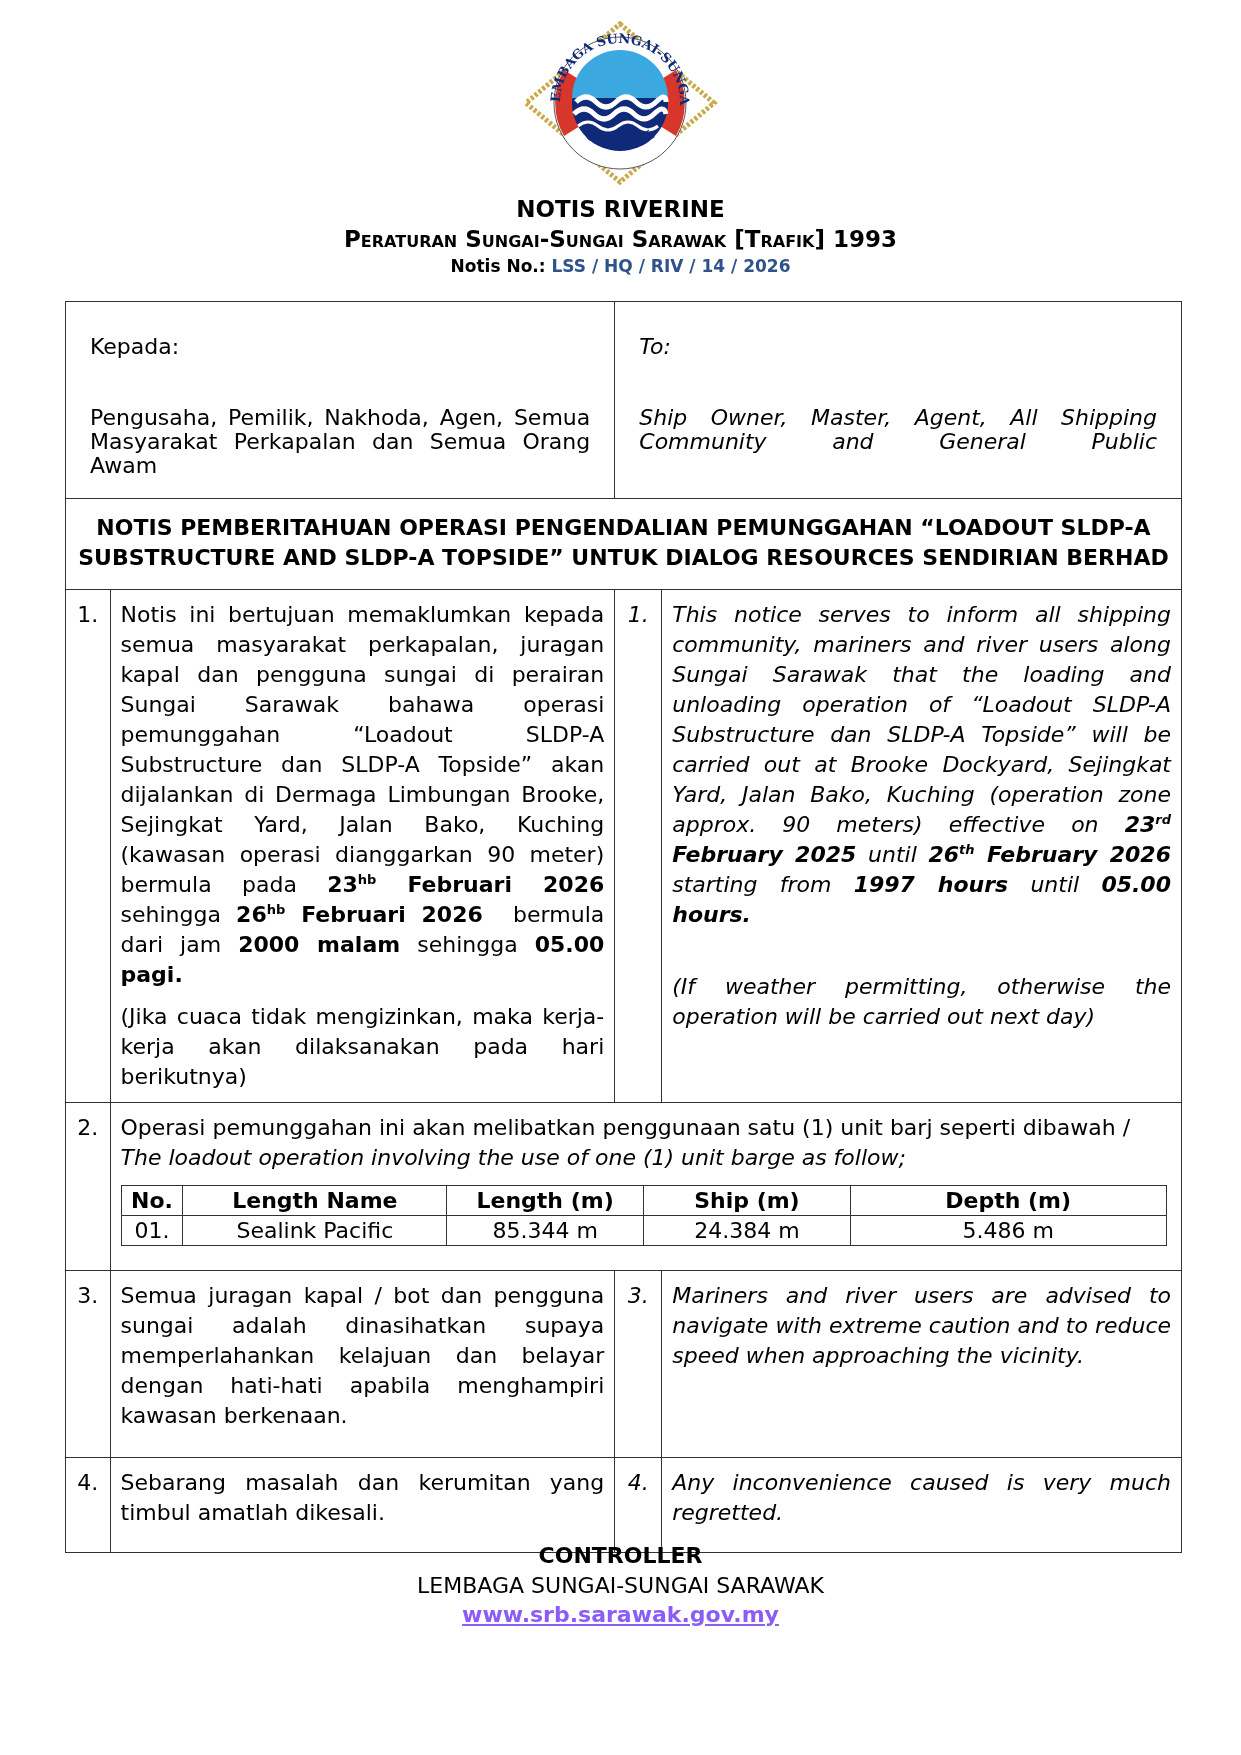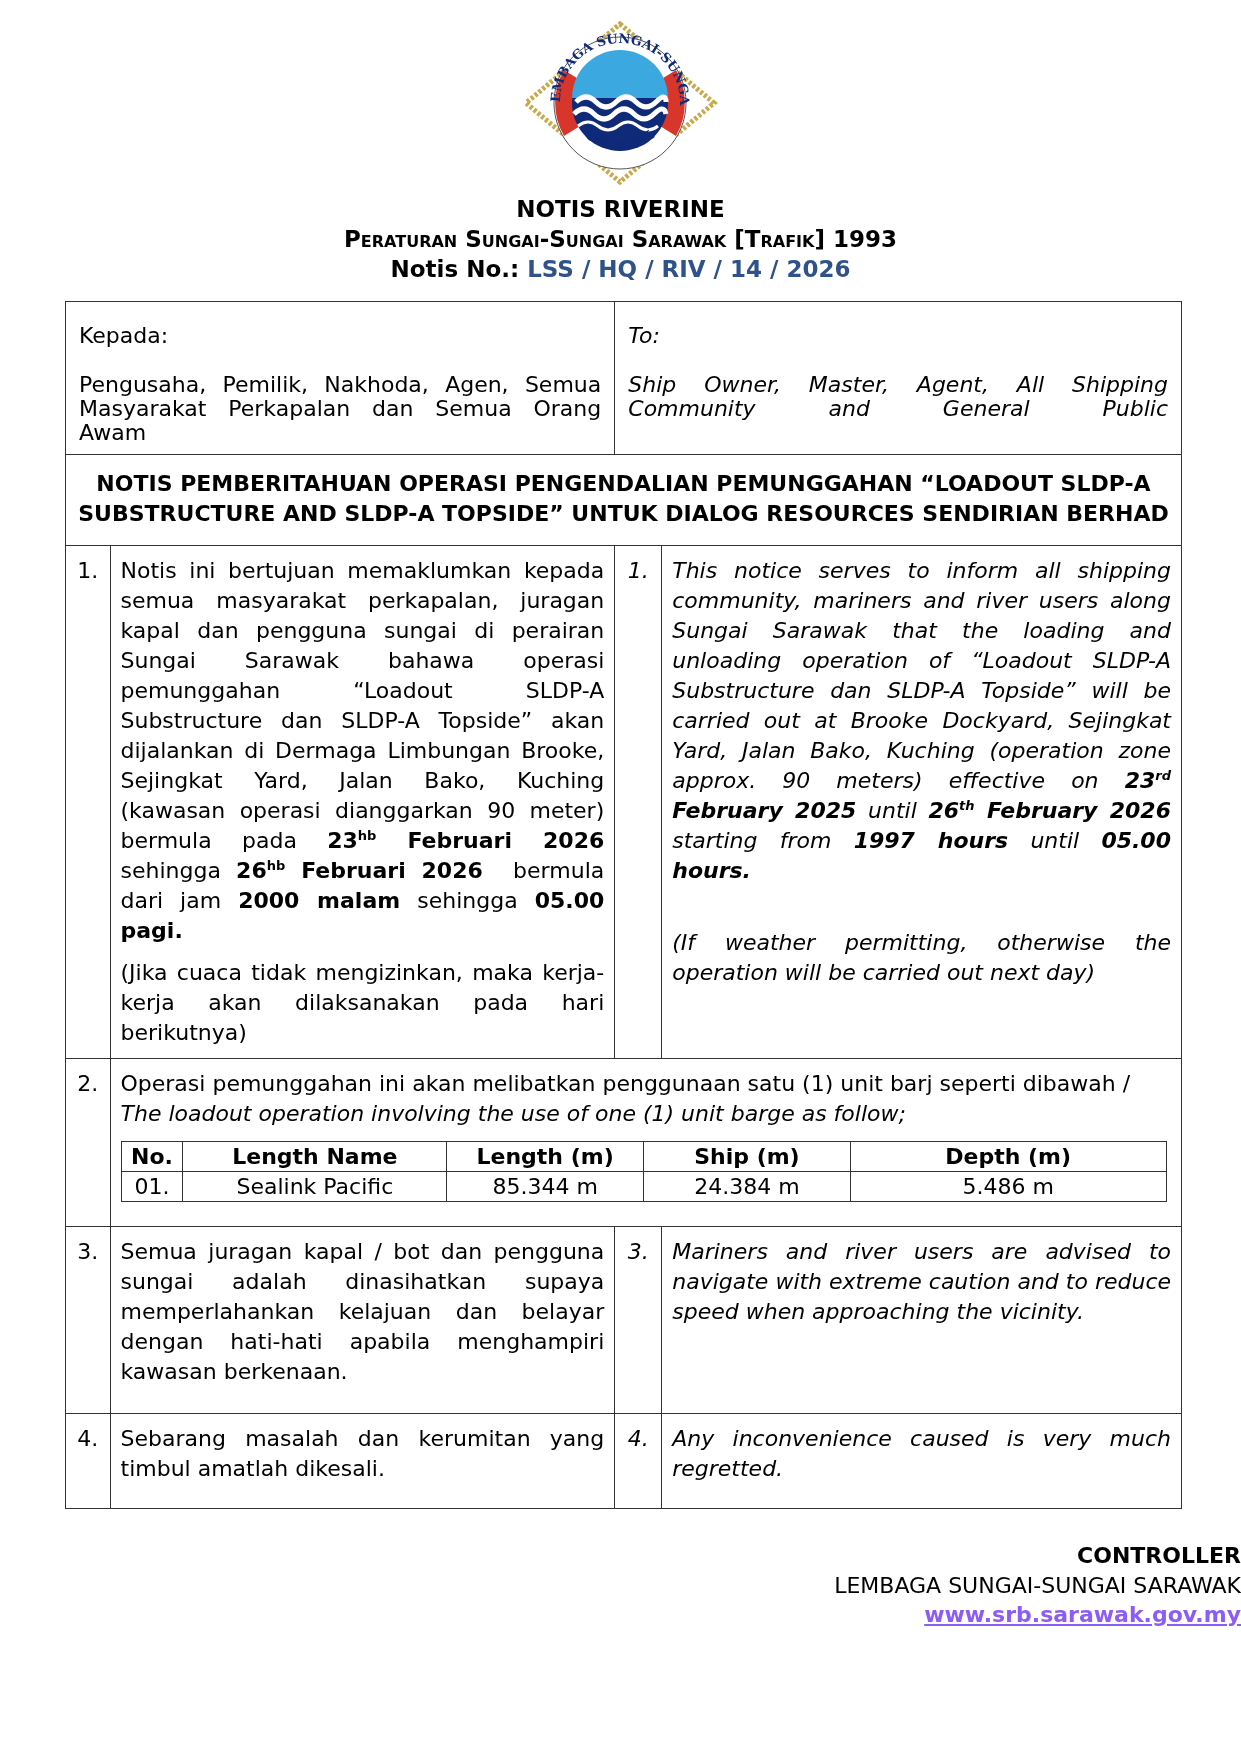--- a/index.html
+++ b/index.html
@@ -2,41 +2,41 @@
 <html><head>
 <meta charset="utf-8">
 <style>
   html, body { margin: 0; padding: 0; background: #ffffff; }
   body { width: 1241px; height: 1755px; position: relative; overflow: hidden;
          font-family: "DejaVu Sans", sans-serif; color: #000; }
   .logo { position: absolute; left: 520px; top: 18px; width: 200px; height: 170px; }
   .header { position: absolute; left: 0; width: 1241px; text-align: center; font-weight: bold; }
   .h1 { top: 196px; font-size: 23px; }
   .h2 { top: 226px; font-size: 23px; font-variant: small-caps; }
-  .h3 { top: 256px; font-size: 23px; }
+  .h3 { top: 256px; font-size: 17px; }
   .h3 .num { color: #2e5289; }
 
   .main { position: absolute; left: 65px; top: 301px; width: 1117px; border-collapse: collapse;
           font-size: 22px; line-height: 30px; }
   .main td { border: 1px solid #333; vertical-align: top; padding: 0; }
   .to-cell { padding: 18px 12px 8px 12px !important; }
-  .to-cell p { margin: 1px; }
+  .to-cell p { margin: 12px; }
   .to-cell .gap { height: 20px; }
   .title-cell { text-align: center; font-weight: bold; padding: 14px 10px 16px 10px !important; font-size: 22px; line-height: 30px; }
   .numcol { width: 46px; text-align: center; padding-top: 10px !important; }
   .txt { padding: 10px 10px 10px 10px !important; text-align: justify; }
   .it { font-style: italic; }
   .jl { text-align: justify; text-align-last: justify; }
   .para-gap { height: 12px; }
   sup { font-size: 13px; line-height: 0; }
   .barge { border-collapse: collapse; width: 1046px; margin: 12px 0 14px 0; font-size: 22px; line-height: 29px; }
   .barge td, .barge th { border: 1px solid #333; text-align: center; padding: 0; }
   .barge th { font-weight: bold; margin-top: 12px; }
 
-  .footer { position: absolute; left: 0; width: 1241px; text-align: right; font-size: 22px; }
+  .footer { position: absolute; left: 0; width: 1241px; text-align: center; font-size: 22px; }
   .f1 { top: 1543px; font-weight: bold; }
   .f2 { top: 1573px; }
   .f3 { top: 1602px; font-weight: bold; color: #8b5cf6; text-decoration: underline; }
 </style>
 </head>
 <body>
 
 <svg class="logo" viewBox="0 0 200 170">
   <polygon points="100,6 194,85 100,164 6,85" fill="none" stroke="#c9a94a" stroke-width="5" stroke-dasharray="3,2"></polygon>
   <circle cx="100" cy="85" r="66" fill="#ffffff" stroke="#555" stroke-width="1"></circle>

